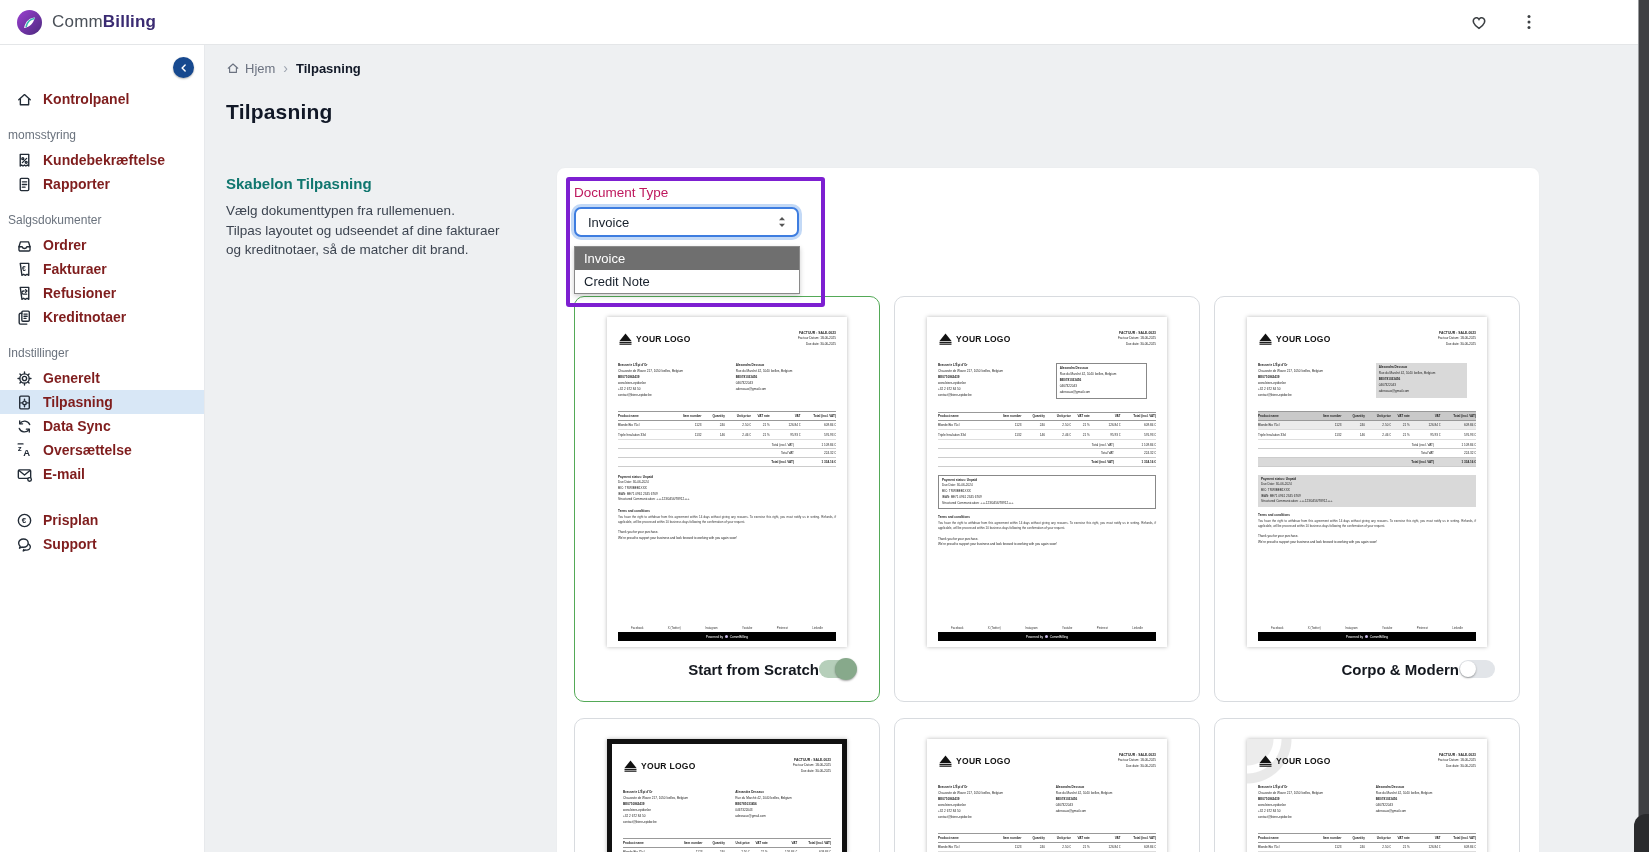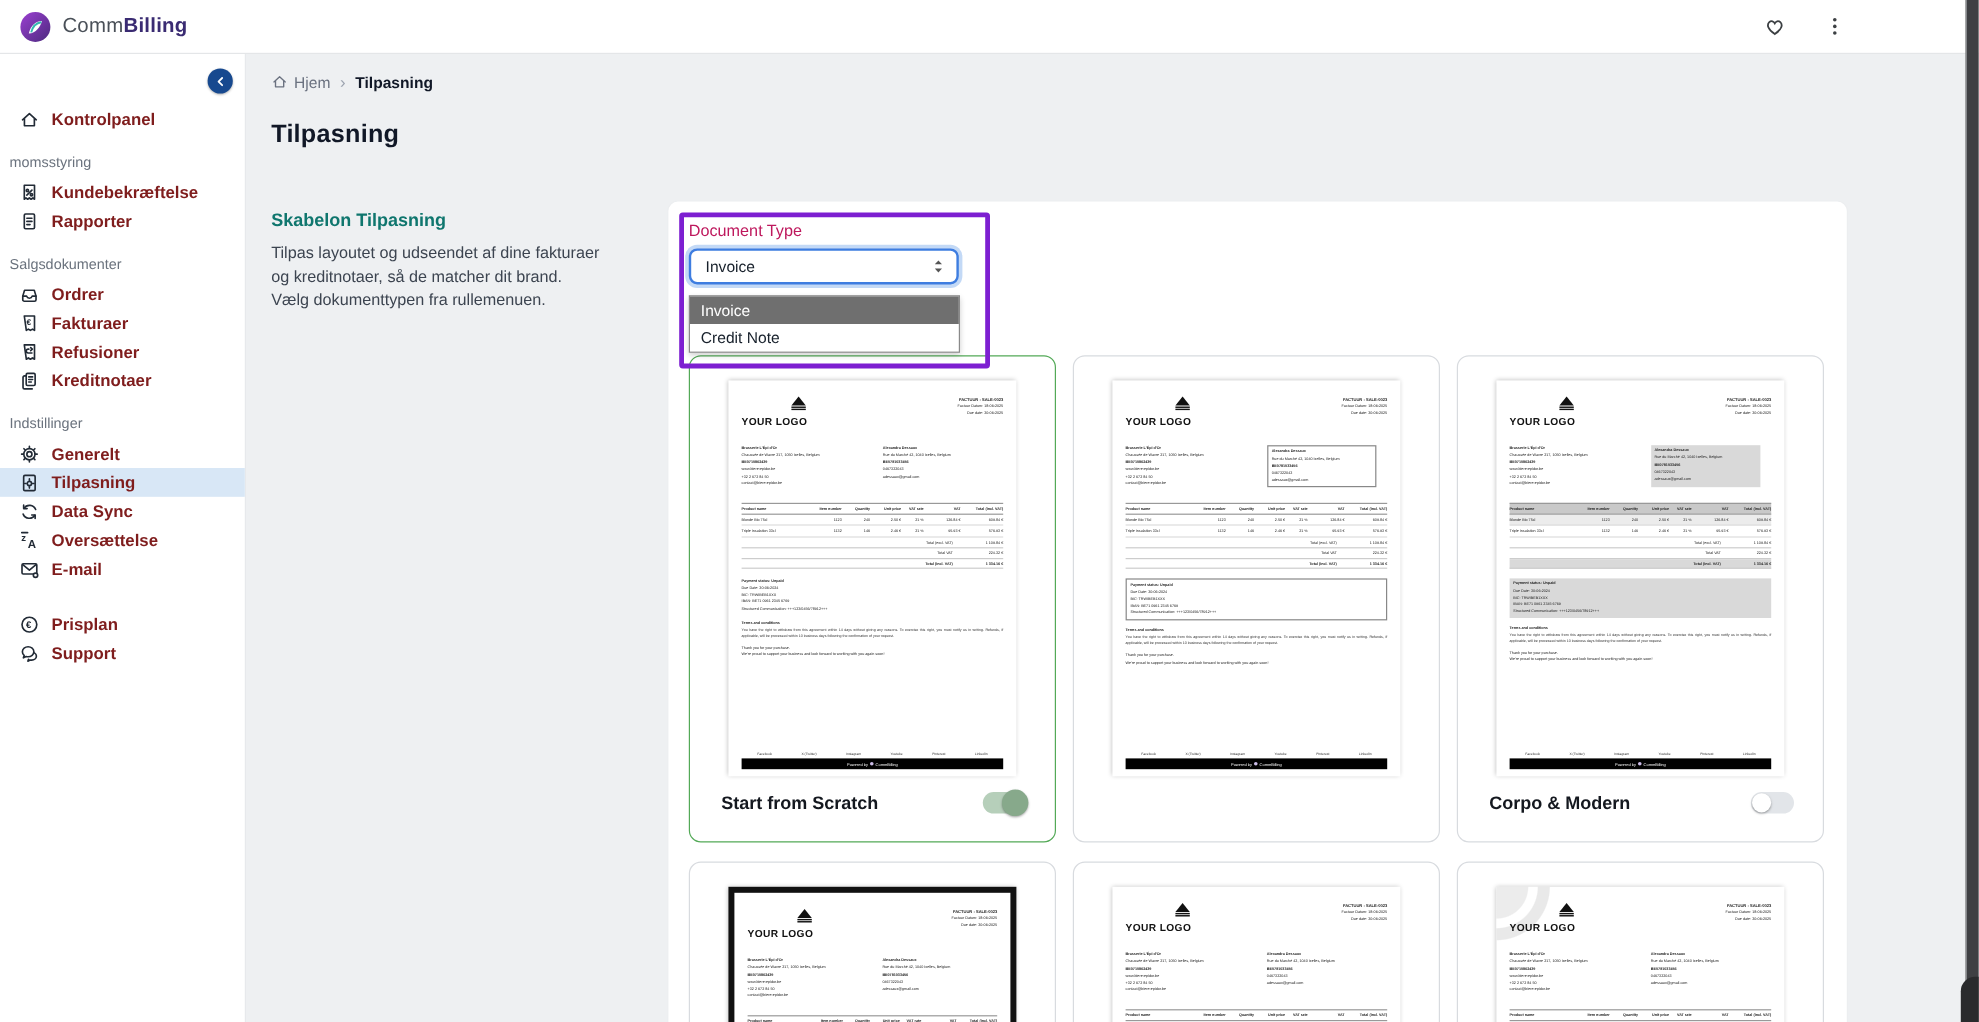--- a/index.html
+++ b/index.html
@@ -64,38 +64,38 @@
   .opt.selected { background:#6f6f6f; color:#fff; }
 
   .annot { position:absolute; left:9px; top:9px; width:259px; height:130px;
            border:4px solid #7d1fd1; border-radius:3px; pointer-events:none; z-index:8; }
 
   
   .grid { display:grid; grid-template-columns:repeat(3,306px); gap:16px 14px; }
   .card { width:306px; height:406px; background:#fff; border:1px solid #d8dbdf; border-radius:10px;
           padding:20px 16px 0; display:flex; flex-direction:column; align-items:center; }
   .card.selected-card { border:1.5px solid #53a957; }
-  .card-footer { width:100%; display:flex; align-items:center; justify-content:space-between;
+  .card-footer { width:100%; display:flex; align-items:center; justify-content:flex-end;
                  padding:13px 8px 0 10px; }
   .card-name { font-size:15px; font-weight:700; color:#14181f; }
   .toggle { width:36px; height:18px; border-radius:10px; background:#e2e5e9; position:relative;
             cursor:pointer; flex:none; }
   .toggle .knob { position:absolute; left:1px; top:1px; width:16px; height:16px; border-radius:50%;
                   background:#fff; box-shadow:0 1px 2px rgba(0,0,0,.35); }
   .toggle.on { background:#b6cfba; }
   .toggle.on .knob { left:auto; right:-2px; top:-2px; width:22px; height:22px; background:#87a98b; }
 
   
   .thumb-slot { width:240px; height:330px; flex:none; }
   .inv { width:240px; height:330px; background:#fff; box-shadow:0 0 4px rgba(0,0,0,.28);
          padding:13px 11px 6px; font-size:3.1px; color:#222; display:flex; flex-direction:column;
          position:relative; overflow:hidden; }
   .inv .b { font-weight:700; }
   .inv-head { display:flex; }
-  .inv-logo { display:flex; align-items:flex-end; gap:3px;flex-direction:column; }
+  .inv-logo { display:flex; align-items:center; gap:3px; }
   .inv-logo svg { width:15px; height:13px; }
   .inv-logo span { font-size:8.5px; font-weight:800; letter-spacing:.3px; color:#111; }
   .inv-meta { margin-left:auto; text-align:right; line-height:1.9; }
   .inv-meta .b { font-size:3.4px; }
   .inv-addr { display:flex; margin-top:15px; line-height:1.9; }
   .inv-seller { width:54%; }
   .inv-buyer  { width:42%; }
   .inv-table { margin-top:13px; }
   .inv-cols { display:flex; gap:2px; }
   .inv-cols span:nth-child(1){ flex:2.5; text-align:left; }
@@ -354,22 +354,22 @@
         </span>
         <span class="sep">›</span>
         <span class="current">Tilpasning</span>
       </div>
 
       <h1 class="page-title">Tilpasning</h1>
 
       <div class="content-row">
         <div class="intro">
           <h2>Skabelon Tilpasning</h2>
+          <p>Vælg dokumenttypen fra rullemenuen.</p>
           <p>Tilpas layoutet og udseendet af dine fakturaer og kreditnotaer, så de matcher dit brand.</p>
-          <p>Vælg dokumenttypen fra rullemenuen.</p>
         </div>
 
         <div class="panel">
 
           <div class="annot"></div>
 
           <div class="doctype">
             <div class="doctype-label">Document Type</div>
             <div class="select">
               <span>Invoice</span>

